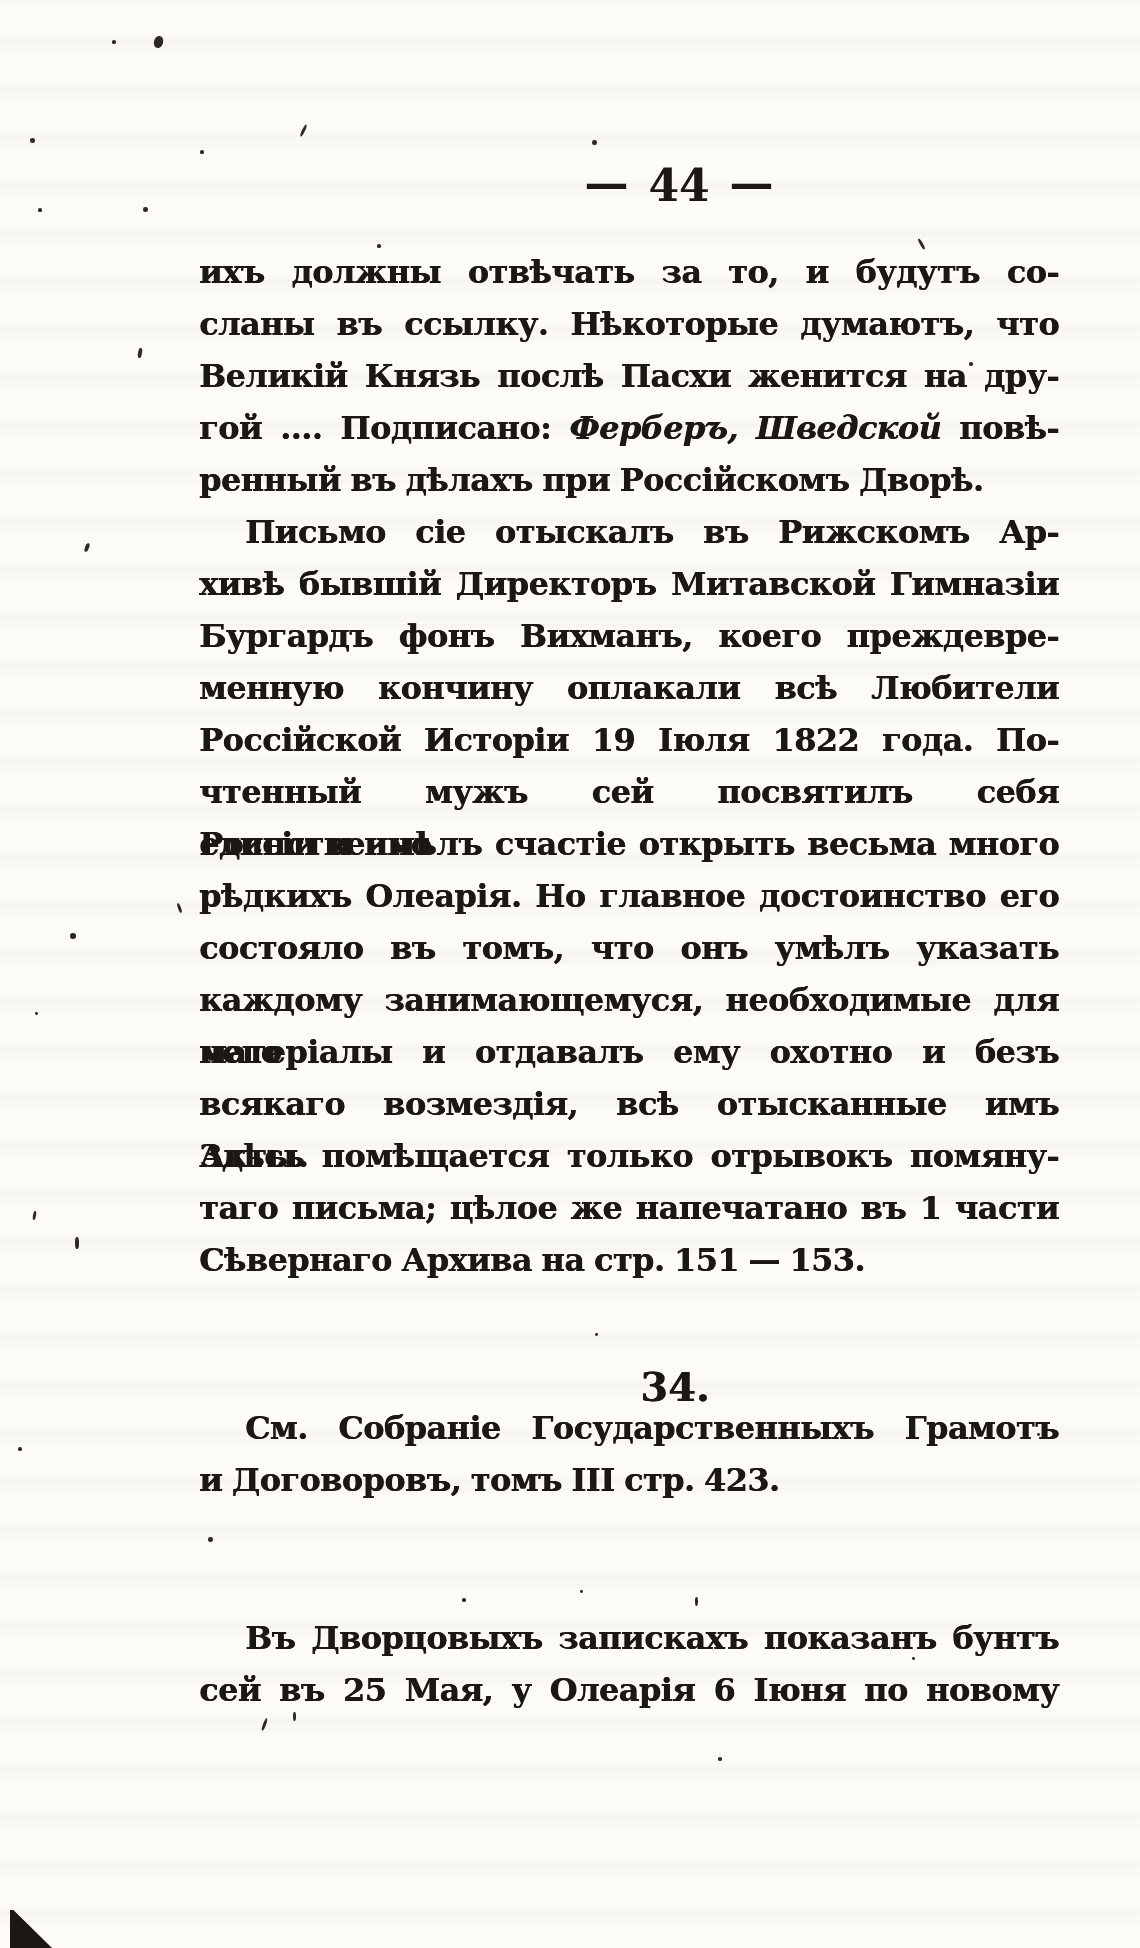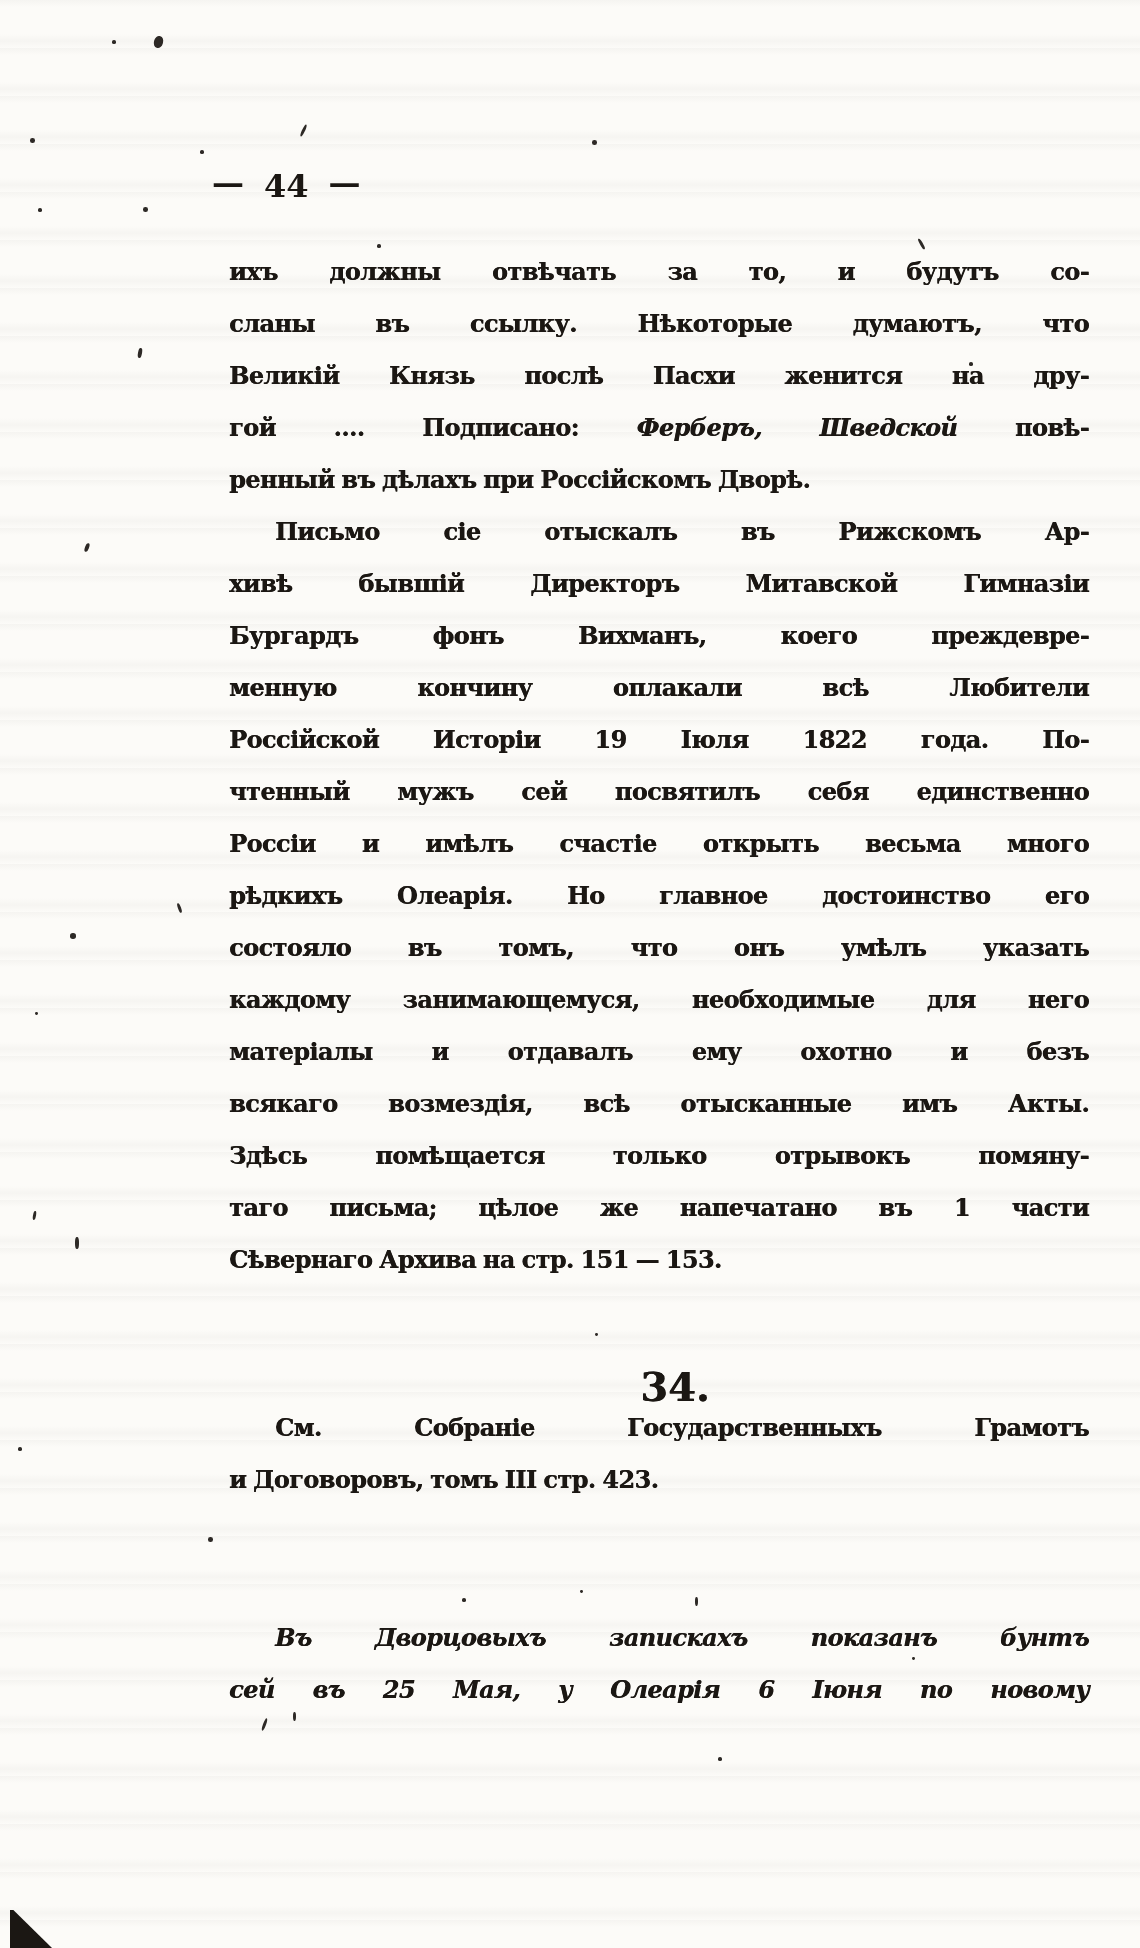--- a/index.html
+++ b/index.html
@@ -11,46 +11,46 @@
     font-family:"DejaVu Serif", serif; color:var(--ink);
   }
   
   .page::before {
     content:""; position:absolute; inset:0; pointer-events:none;
     background:repeating-linear-gradient(180deg,
       rgba(60,55,45,0.035) 0px, rgba(60,55,45,0.0) 7px,
       rgba(0,0,0,0) 34px, rgba(60,55,45,0.03) 41px, rgba(60,55,45,0.0) 48px);
   }
   .pagehead {
-    position:absolute; top:160px; left:192px; width:920px; height:52px;
-    line-height:52px; font-size:32px; font-weight:700;
+    position:absolute; top:160px; left:219px; width:920px; height:52px;
+    line-height:52px; text-align:center; font-size:44px; font-weight:700;
     letter-spacing:0;
   }
   .pagehead .dash { margin:0 20px; position:relative; top:-3px; }
   .col {
-    position:absolute; left:229px; width:860px;
-    font-size:24px; font-weight:700; letter-spacing:-0.6px; word-spacing:-1px;
+    position:absolute; left:199px; width:860px;
+    font-size:32px; font-weight:700; letter-spacing:-0.6px; word-spacing:-1px;
     text-shadow:0.4px 0.3px 0 currentColor;
   }
   .col .ln { height:52px; line-height:52px; white-space:normal; }
   .jl { text-align:justify; text-align-last:justify; }
   .fl { text-align:left; }
   .ind { text-indent:46px; }
   .it { }
   .heading {
     position:absolute; left:210px; width:930px; height:52px; line-height:52px;
     text-align:center; font-size:40px; font-weight:700;
     text-shadow:0.4px 0.3px 0 currentColor;
     margin-top:26px;
   }
   .body-block { top:246px; }
   .h34 { top:1335px; }
   .s34 { top:1402px; }
   .h35 { top:1545px; }
-  .s35 { top:1612px;font-style:italic; }
+  .s35 { top:1612px; }
   .speck { position:absolute; background:var(--ink); border-radius:46%; opacity:.92; }
   .corner {
     position:absolute; left:10px; top:1910px; width:42px; height:38px;
     background:var(--ink);
     clip-path:polygon(0 0, 8% 0, 100% 100%, 0 100%);
   }
 </style>
 </head>
 <body>
 

